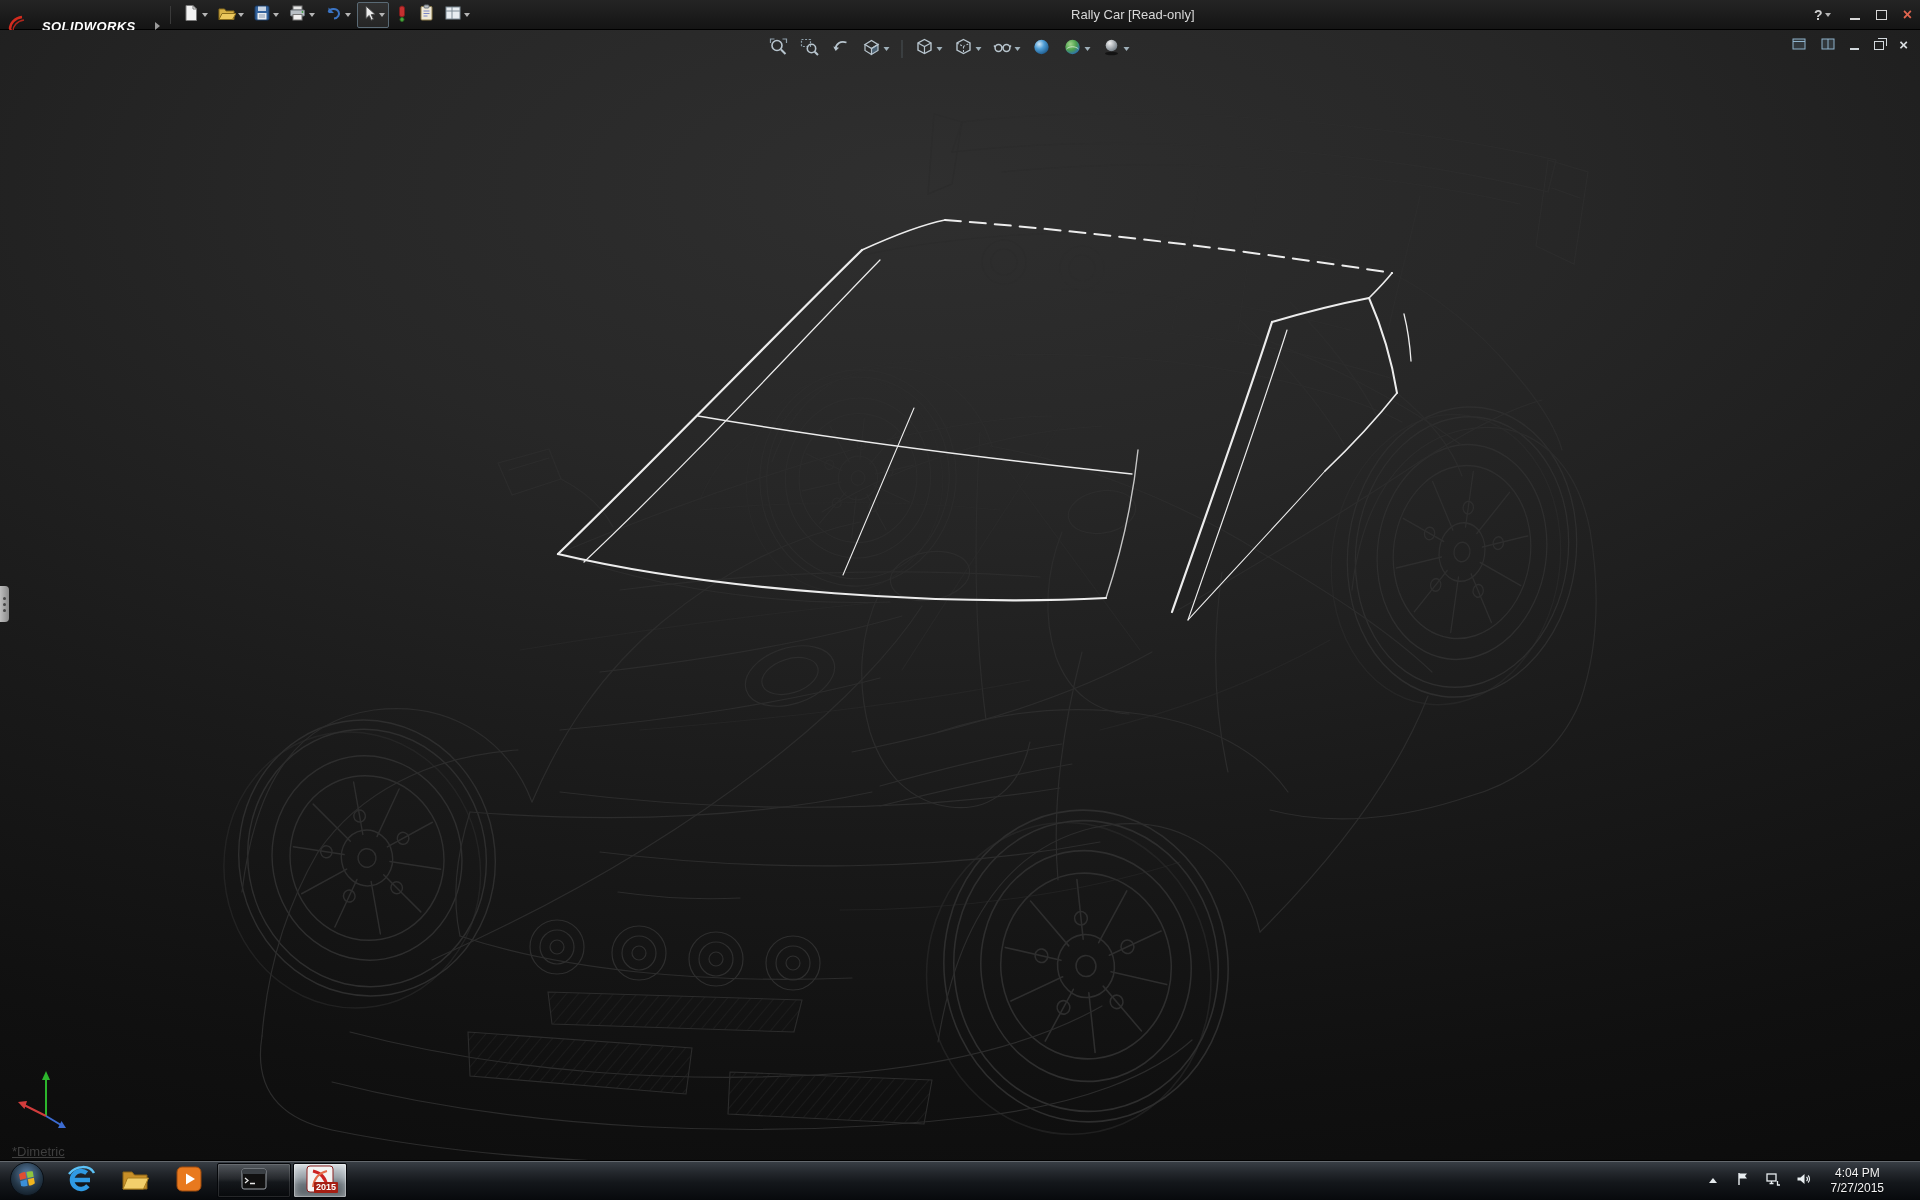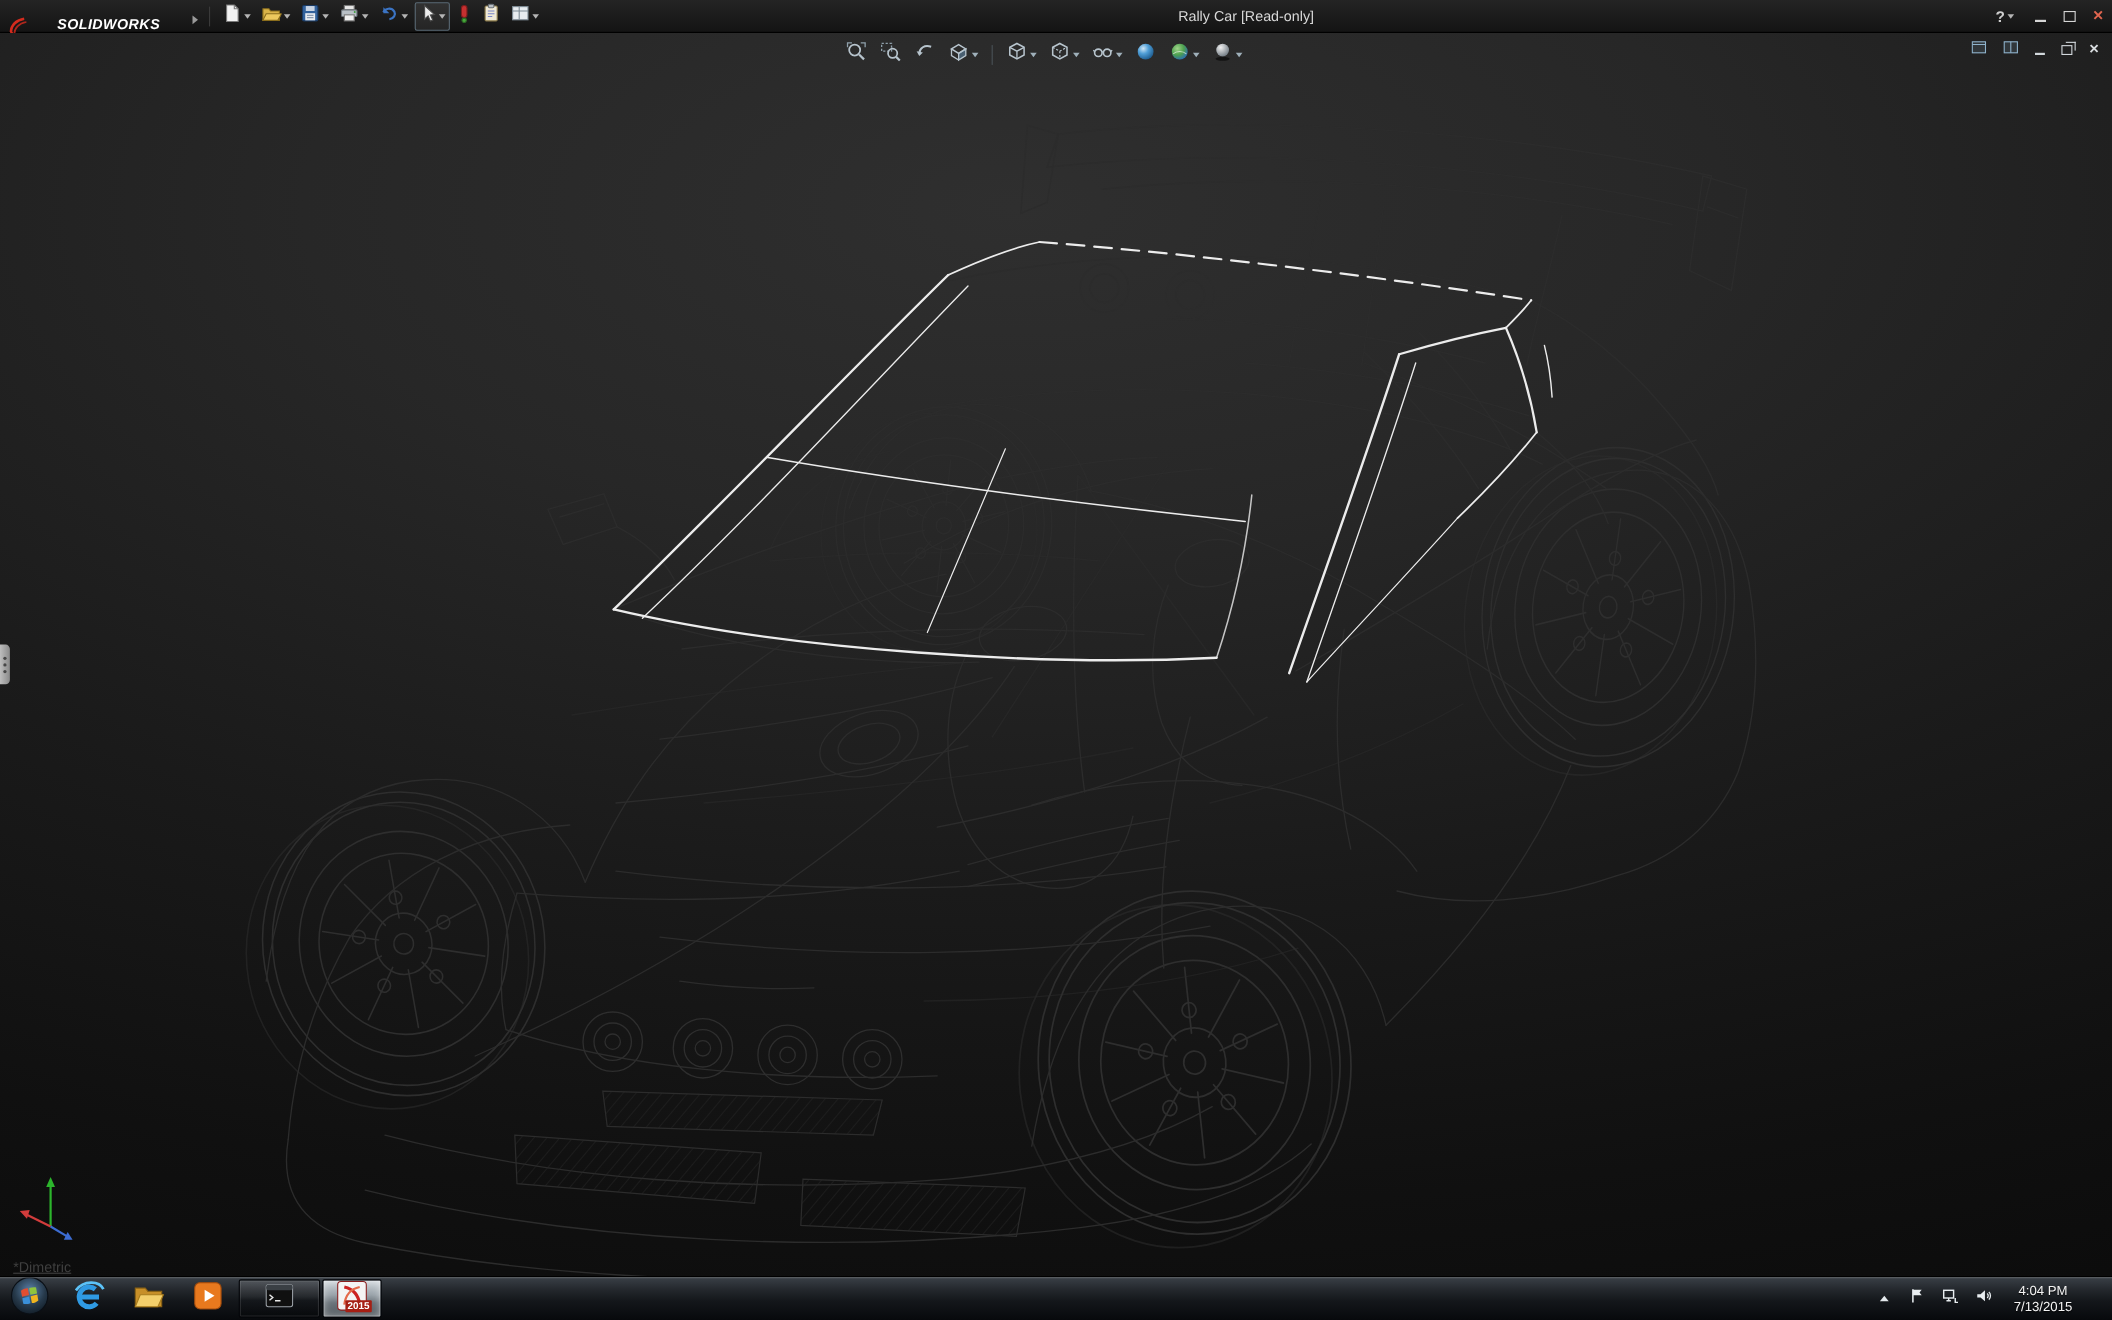--- a/index.html
+++ b/index.html
@@ -1,21 +1,21 @@
 <!DOCTYPE html>
 <html><head>
 <meta charset="utf-8">
 <style>
   html,body{margin:0;padding:0;background:#000;font-family:"Liberation Sans",sans-serif;}
   #app{width:1920px;height:1200px;display:flex;flex-direction:column;overflow:hidden;position:relative;}
 
   
   #titlebar{height:30px;background:linear-gradient(#242424,#141414);border-bottom:1px solid #000;
     display:flex;align-items:center;position:relative;box-sizing:border-box;flex:0 0 30px;}
-  .logo-wrap{display:flex;align-items:flex-start;gap:23px;padding-left:7px;margin-top:23px;}
+  .logo-wrap{display:flex;align-items:center;gap:13px;padding-left:7px;margin-top:23px;}
   .brand{color:#ffffff;font-size:13px;font-weight:bold;font-style:italic;letter-spacing:.4px;}
   .menu-chev{width:0;height:0;border-top:4px solid transparent;border-bottom:4px solid transparent;border-left:5px solid #9a9a9a;margin-left:6px;}
   .tb-sep{width:1px;height:18px;background:#3a3a3a;margin:0 8px 0 10px;}
   .tb-group{display:flex;align-items:center;gap:3px;}
   .tbtn{height:24px;padding:0 3px;display:flex;align-items:center;gap:2px;border-radius:2px;}
   .tbtn.pressed{border:1px solid #5a6a75;background:rgba(255,255,255,.07);}
   .dd{width:0;height:0;border-left:3.5px solid transparent;border-right:3.5px solid transparent;border-top:4px solid #b5b5b5;}
   .win-title{position:absolute;left:59%;transform:translateX(-50%);color:#d8d8d8;font-size:13px;white-space:nowrap;}
   .winctl{position:absolute;right:8px;top:0;height:30px;display:flex;align-items:center;gap:16px;}
   .help-glyph{color:#cfcfcf;font-size:14px;font-weight:bold;}
@@ -542,19 +542,19 @@
             </svg></span>
       </div>
       <div class="tray-btn">
         <span><svg width="16" height="16" viewBox="0 0 16 16">
               <path d="M2.5 6.5 h3 l4 -3.5 v10 l-4 -3.5 h-3 Z" fill="#e8edf0"></path>
               <path d="M11.5 6 C 12.8 7 12.8 9 11.5 10 M13 4.5 C 15 6 15 10 13 11.5" fill="none" stroke="#e8edf0" stroke-width="1.2"></path>
             </svg></span>
       </div>
       <div class="clock">
         <span>4:04 PM</span>
-        <span>7/13/2015</span>
+        <span>7/27/2015</span>
       </div>
       <div class="showdesk"></div>
     </div>
   </div>
 
 </div>
 
 </body></html>

